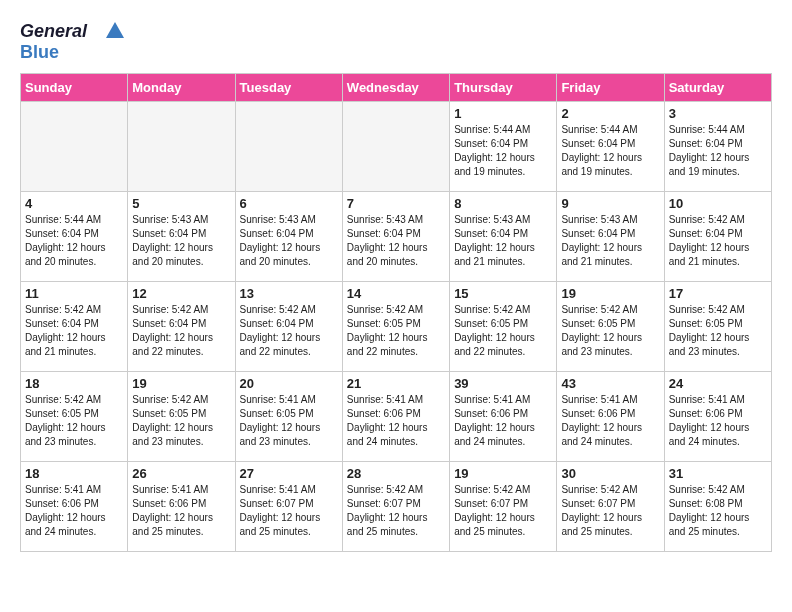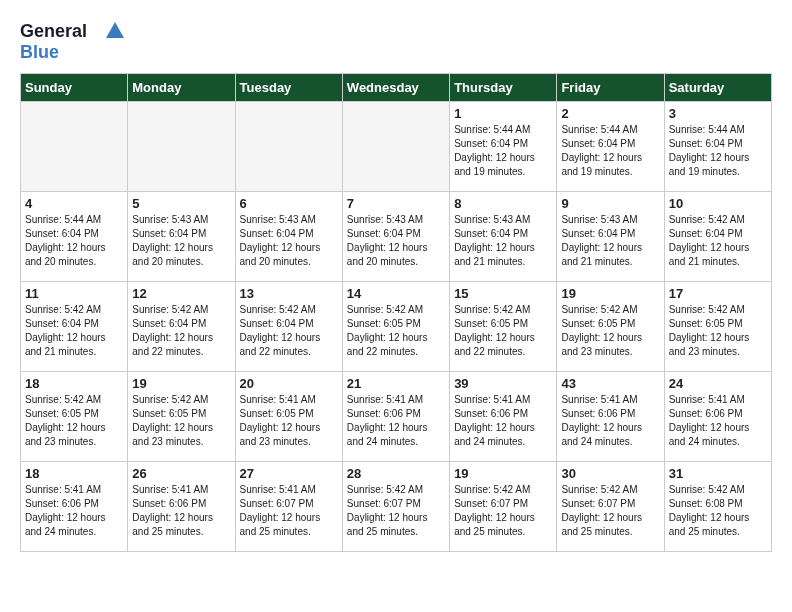--- a/index.html
+++ b/index.html
@@ -18,40 +18,41 @@
     }
     .logo {
       display: flex;
       flex-direction: column;
       align-items: flex-start;
     }
     .logo-row {
       display: flex;
       align-items: flex-end;
       gap: 17px;
+      font-style: italic;
     }
     .title-block {
       text-align: right;
     }
     .month-title {
       font-size: 36px;
       font-weight: bold;
       color: #1a1a2e;
     }
     .location-title {
       font-size: 16px;
       color: #333;
     }
     table {
       width: 100%;
       border-collapse: collapse;
       table-layout: fixed;
     }
     thead th {
-      background: #14532d;
+      background: #ec4899;
       color: #fff;
       font-size: 13px;
       font-weight: bold;
       padding: 6px 4px;
       text-align: left;
       border: 1px solid #ccc;
     }
     td {
       border: 1px solid #ccc;
       vertical-align: top;

